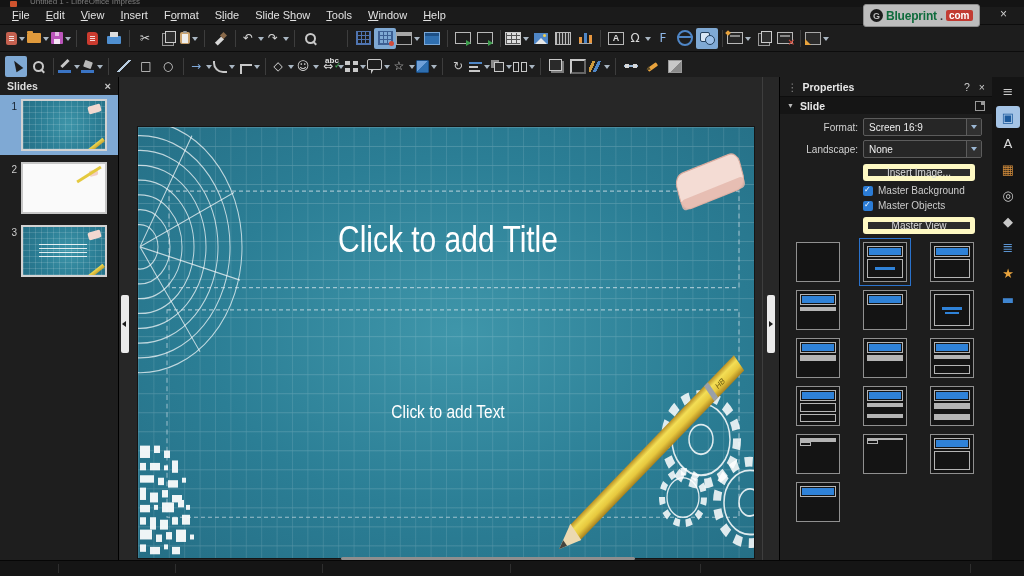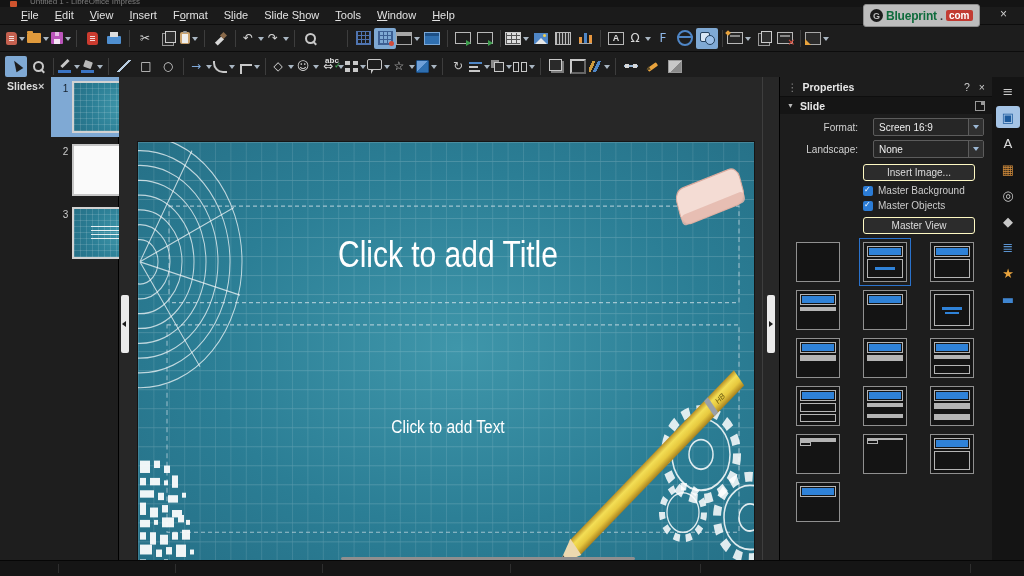--- a/index.html
+++ b/index.html
@@ -3,21 +3,21 @@
 <meta charset="utf-8">
 <style>
   html,body{margin:0;padding:0;background:#000;}
   #app{position:relative;width:1024px;height:576px;background:#4c1d95;overflow:hidden;
        font-family:"Liberation Sans",sans-serif;-webkit-font-smoothing:antialiased;}
   
   .titlebar{position:relative;height:7px;background:#141414;overflow:hidden;}
   .app-ico{position:absolute;left:10px;top:1px;width:7px;height:6px;background:#d0542e;border-radius:1px;}
   .tb-text{position:absolute;left:30px;top:-3px;font-size:8px;color:#7d7d7d;white-space:nowrap;}
   
-  .menubar{position:relative;height:17px;display:flex;align-items:flex-end;padding-left:13px;background:#1b1b1b;}
+  .menubar{position:relative;height:17px;display:flex;align-items:flex-end;padding-left:4px;background:#1b1b1b;}
   .mitem{font-size:11px;color:#e2e2e2;padding:0 8px;line-height:17px;cursor:default;}
   .accel{text-decoration:underline;}
   .brand{position:absolute;left:863px;top:4px;height:21px;display:flex;align-items:center;gap:3px;
          background:#bdbdbd;border:1px solid #8d8d8d;border-radius:3px;padding:0 6px;z-index:50;}
   .brand-logo{width:13px;height:13px;border-radius:50%;background:#1b1b1b;color:#bdbdbd;font-size:9px;
          font-weight:bold;display:flex;align-items:center;justify-content:center;}
   .brand-name{font-weight:bold;font-size:12px;color:#0e6b3c;letter-spacing:-.2px;}
   .brand-dot{font-weight:bold;font-size:11px;color:#333;}
   .brand-tld{background:#c23b32;color:#fff;font-weight:bold;font-size:10px;padding:0 3px;border-radius:2px;}
   .menu-close{position:absolute;left:1000px;top:7px;font-size:12px;color:#cfcfcf;z-index:50;}
@@ -121,21 +121,21 @@
   .k-filter{width:13px;height:11px;background-image:linear-gradient(115deg,transparent 0 3px,#d09a3a 3px 6px,transparent 6px 8px,#4f86c6 8px 11px,transparent 11px);}
   .k-points{width:14px;height:10px;}
   .k-points::before{content:"";position:absolute;left:0;right:0;top:4px;height:2px;background:#9ab8d8;}
   .k-points::after{content:"";position:absolute;left:1px;top:3px;width:4px;height:4px;background:#d8d8d8;box-shadow:8px 0 0 #d8d8d8;}
   .k-glue{width:14px;height:13px;}
   .k-glue::before{content:"";position:absolute;left:1px;top:5px;width:11px;height:4px;background:#e8a33d;transform:rotate(-35deg);border-radius:1px;}
   .k-glue::after{content:"";position:absolute;left:0;bottom:2px;border-top:2px solid transparent;border-bottom:2px solid transparent;border-right:4px solid #5a4a28;transform:rotate(-35deg);}
   .k-extrude{width:12px;height:11px;background:linear-gradient(135deg,#c8c8c8 0 55%,#8a8a8a 55%);border:1px solid #999;}
   
   .main{position:absolute;top:77px;left:0;right:0;bottom:15px;display:flex;}
-  .slides-panel{width:118px;background:#1e1e1e;border-right:1px solid #000;display:flex;flex-direction:row;flex:none;}
+  .slides-panel{width:118px;background:#1e1e1e;border-right:1px solid #000;display:flex;flex-direction:column;flex:none;}
   .sp-head{display:flex;justify-content:space-between;align-items:center;height:18px;padding:0 7px;
            font-size:10.5px;font-weight:bold;color:#ddd;}
   .sp-close{font-size:11px;color:#ccc;}
   .srow{display:flex;align-items:flex-start;padding:4px 5px 4px 0;margin-bottom:3px;}
   .srow.selected{background:#7fa9d4;}
   .snum{width:17px;text-align:right;margin-right:4px;font-size:10px;color:#ccc;padding-top:2px;}
   .srow.selected .snum{color:#15202c;}
   .tmb{position:relative;width:86px;height:52px;border:2px solid #d2d2d2;box-sizing:border-box;overflow:hidden;flex:none;}
   .v-blueprint,.v-blueprint-text{
       background-image:
@@ -145,21 +145,21 @@
   .v-blueprint::after,.v-blueprint-text::after{content:"";position:absolute;right:0;bottom:8px;width:46px;height:4px;
       background:linear-gradient(#f0da50,#c9a52e);transform:rotate(-38deg);transform-origin:100% 100%;}
   .v-blueprint::before,.v-blueprint-text::before{content:"";position:absolute;right:4px;top:4px;width:13px;height:8px;
       background:#f2d8d0;border-radius:2px;transform:rotate(-16deg);}
   .mini-lines{position:absolute;left:20%;top:36%;width:58%;height:13px;
       background:repeating-linear-gradient(180deg,rgba(255,255,255,.85) 0 1px,transparent 1px 4px);}
   .v-white{background:#fafafa;border-color:#c6c6c6;}
   .v-white::after{content:"";position:absolute;right:2px;top:9px;width:28px;height:3px;background:#e4c93e;transform:rotate(-32deg);}
   .v-white::before{content:"";position:absolute;right:7px;top:6px;width:9px;height:6px;background:#f2d0c6;border-radius:2px;transform:rotate(-16deg);}
   .workarea{flex:1;position:relative;background:#272727;}
-  .canvas{position:absolute;left:19px;top:65px;width:616px;height:431px;box-shadow:0 0 0 1px rgba(0,0,0,.45);}
+  .canvas{position:absolute;left:19px;top:50px;width:616px;height:431px;box-shadow:0 0 0 1px rgba(0,0,0,.45);}
   .canvas svg{display:block;}
   .vline{position:absolute;right:16px;top:0;bottom:0;width:1px;background:#3e3e3e;}
   .handle{position:absolute;top:218px;width:8px;height:58px;background:#ebebeb;border-radius:2px;}
   .handle.l{left:2px;} .handle.r{right:4px;}
   .handle::after{content:"";position:absolute;top:26px;}
   .handle.l::after{left:1px;border-top:3px solid transparent;border-bottom:3px solid transparent;border-right:4px solid #1a1a1a;}
   .handle.r::after{left:2px;border-top:3px solid transparent;border-bottom:3px solid transparent;border-left:4px solid #1a1a1a;}
   .hthumb{position:absolute;left:222px;bottom:1px;width:294px;height:3px;background:#8f8f8f;border-radius:2px;}
   
   .props{width:212px;background:#1d1d1d;border-left:1px solid #000;border-bottom:1px solid #888;
@@ -167,28 +167,28 @@
   .p-head{display:flex;align-items:center;height:19px;padding:0 7px;font-weight:bold;font-size:10.5px;color:#e8e8e8;}
   .grip{color:#8a8a8a;margin-right:5px;font-weight:normal;}
   .p-sp{flex:1;}
   .p-help,.p-close{margin-left:9px;color:#ccc;font-weight:normal;}
   .sec-head{display:flex;align-items:center;height:17px;padding:0 7px;background:#151515;font-weight:bold;
             font-size:10.5px;color:#e8e8e8;border-top:1px solid #0e0e0e;}
   .chev{font-size:7px;margin-right:6px;color:#bbb;}
   .dlg{margin-left:auto;width:8px;height:8px;border:1px solid #999;position:relative;}
   .dlg::after{content:"";position:absolute;right:0;top:0;width:3px;height:3px;background:#999;}
   .prow{display:flex;align-items:center;margin:4px 8px 0;}
-  .plabel{width:70px;text-align:right;margin-right:15px;color:#d2d2d2;white-space:nowrap;}
+  .plabel{width:70px;text-align:right;margin-right:5px;color:#d2d2d2;white-space:nowrap;}
   .psel{flex:1;max-width:112px;height:16px;background:#262626;border:1px solid #5c5c5c;border-radius:2px;
         display:flex;align-items:center;padding:0 0 0 5px;color:#eee;position:relative;}
   .psel .val{flex:1;white-space:nowrap;overflow:hidden;}
   .psel .btn{width:14px;align-self:stretch;background:#303030;border-left:1px solid #5c5c5c;
         display:flex;align-items:center;justify-content:center;}
   .psel .btn i{border:3px solid transparent;border-top:4px solid #9cb8d4;margin-top:3px;}
-  .pbtn{margin:6px 8px 0 83px;width:112px;height:17px;background:#2c2c2c;border:1px solid #fef9c3;border-radius:3px;
+  .pbtn{margin:6px 8px 0 83px;width:112px;height:17px;background:#2c2c2c;border:5px solid #fef9c3;border-radius:3px;
         color:#ddd;display:flex;align-items:center;justify-content:center;box-sizing:border-box;}
   .cbrow{display:flex;align-items:center;margin:4px 8px 0 83px;gap:5px;}
   .cb{width:10px;height:10px;background:#2b7cd6;border-radius:2px;position:relative;flex:none;}
   .cb::after{content:"✓";position:absolute;left:1px;top:-1px;color:#fff;font-size:8px;}
   .lay-grid{display:grid;grid-template-columns:repeat(3,44px);gap:8px 23px;margin:8px 0 0 16px;}
   .tile{width:44px;height:40px;border:1px solid #909090;background:#141414;padding:3px;display:flex;
         flex-direction:column;gap:2px;box-sizing:border-box;}
   .tile.sel{outline:1px solid #2a72cc;outline-offset:3px;}
   .tile i,.tile span{display:block;}
   .tb2{height:7px;border:1px solid #b4b4b4;padding:1px;flex:none;}

